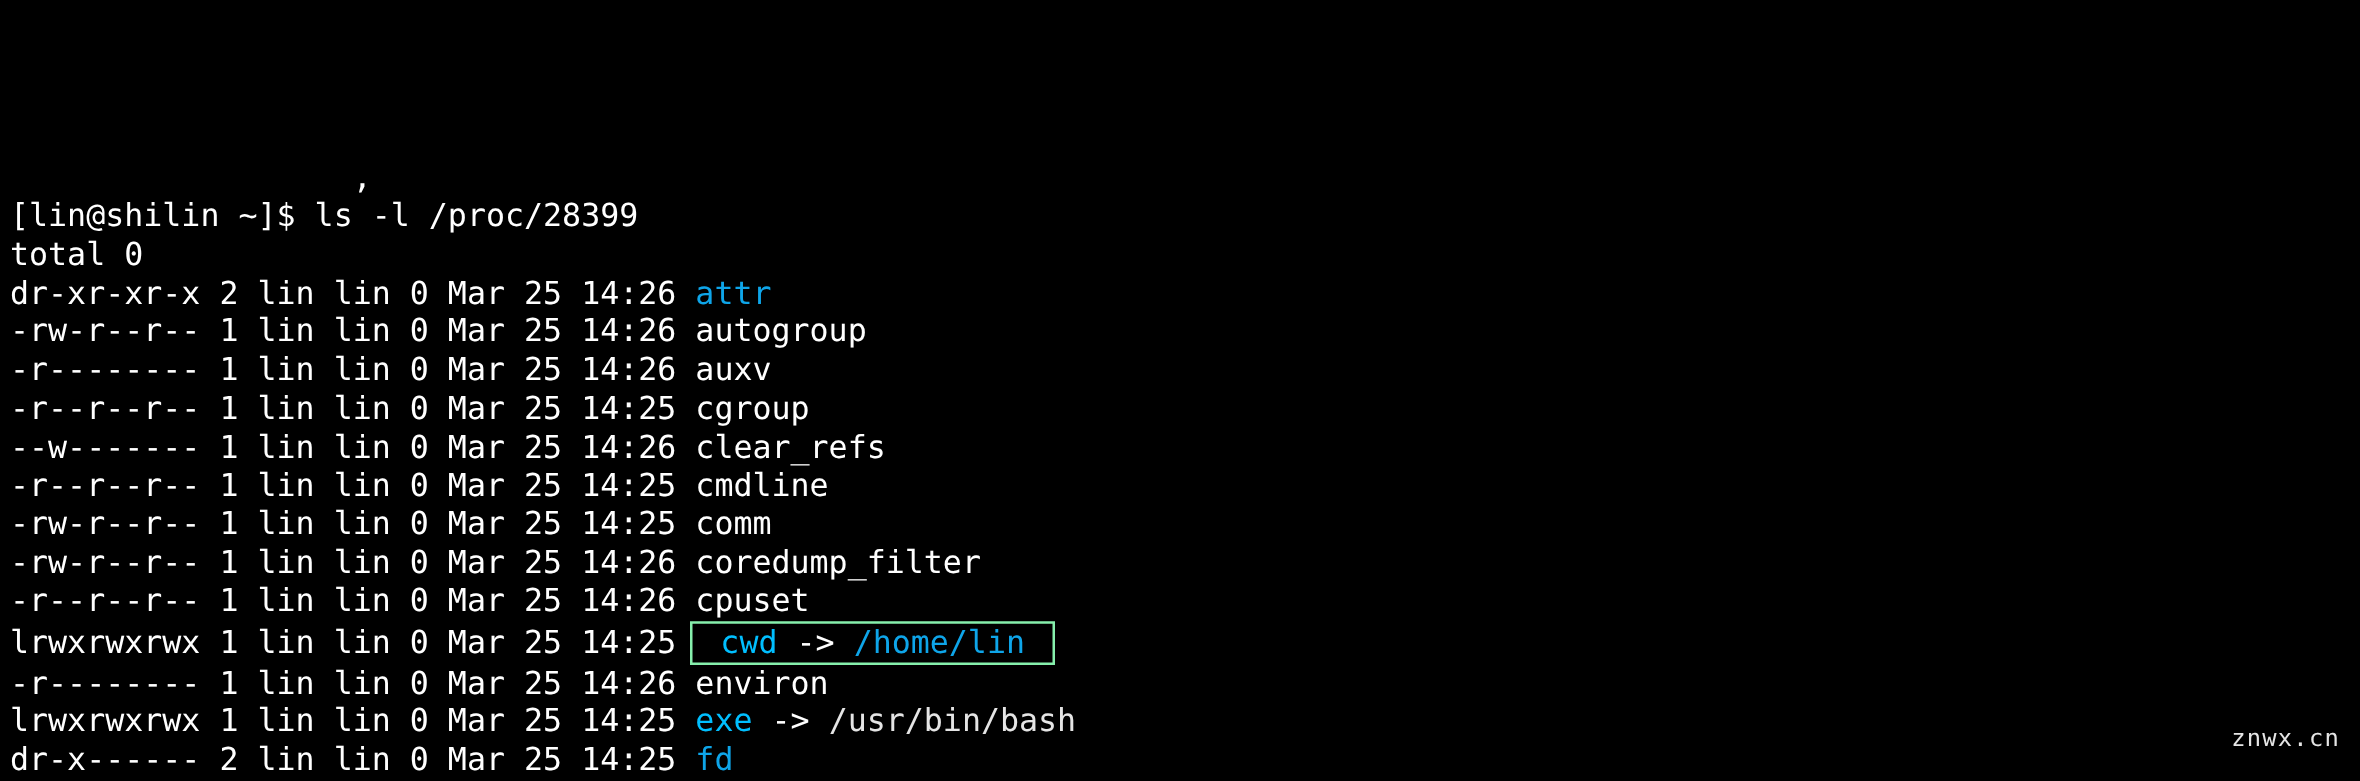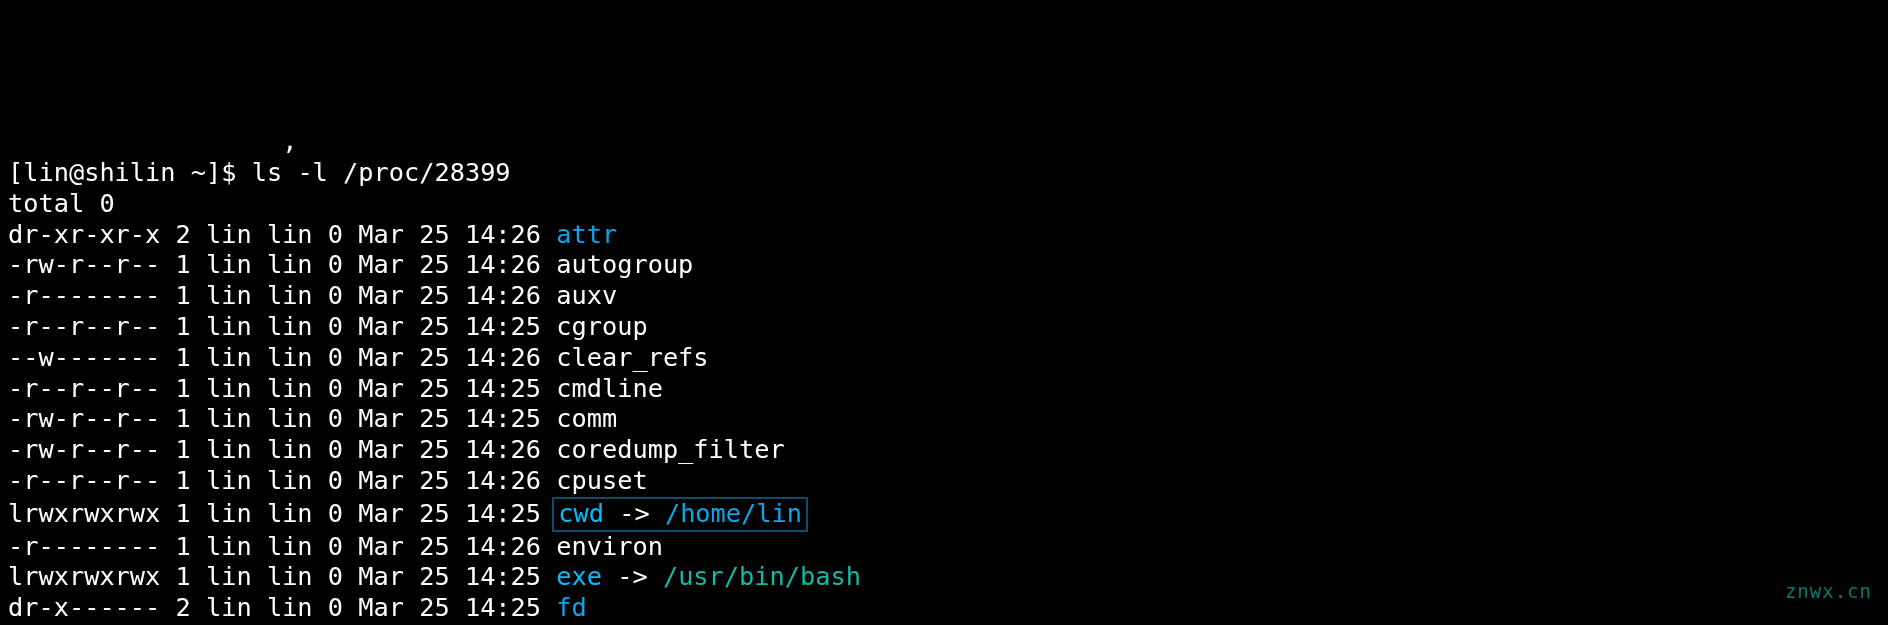--- a/index.html
+++ b/index.html
@@ -13,34 +13,34 @@
     height: 625px;
     overflow: hidden;
     white-space: pre;
     padding-top: 4px;
     padding-left: 8px;
     position: relative;
   }
   .white { color: #ffffff; }
   .blue  { color: #0ea5e9; } 
   .cyan  { color: #00bfff; } 
-  .green { color: #14b8a6; } 
+  .green { color: #e5e5e5; } 
   .row { display: block; }
   .boxed {
     display: inline-block;
-    border: 2px solid #0c4a6e;
-    padding: 0 4px;
+    border: 2px solid #86efac;
+    padding: 0 22px;
     margin-left: -4px;
     vertical-align: baseline;
   }
   .watermark {
     position: absolute;
     right: 16px;
     bottom: 18px;
-    color: #0f766e;
+    color: #e5e5e5;
     font-size: 19px;
     letter-spacing: 1px;
   }
 </style>
 </head>
 <body>
 
 
 
 <div id="term"><div class="row"><span class="white">                  ,</span></div><div class="row"><span class="white">[lin@shilin ~]$ </span><span class="white">ls -l /proc/28399</span></div><div class="row"><span class="white">total 0</span></div><div class="row"><span class="white">dr-xr-xr-x 2 lin lin 0 Mar 25 14:26 </span><span class="blue">attr</span></div><div class="row"><span class="white">-rw-r--r-- 1 lin lin 0 Mar 25 14:26 </span><span class="white">autogroup</span></div><div class="row"><span class="white">-r-------- 1 lin lin 0 Mar 25 14:26 </span><span class="white">auxv</span></div><div class="row"><span class="white">-r--r--r-- 1 lin lin 0 Mar 25 14:25 </span><span class="white">cgroup</span></div><div class="row"><span class="white">--w------- 1 lin lin 0 Mar 25 14:26 </span><span class="white">clear_refs</span></div><div class="row"><span class="white">-r--r--r-- 1 lin lin 0 Mar 25 14:25 </span><span class="white">cmdline</span></div><div class="row"><span class="white">-rw-r--r-- 1 lin lin 0 Mar 25 14:25 </span><span class="white">comm</span></div><div class="row"><span class="white">-rw-r--r-- 1 lin lin 0 Mar 25 14:26 </span><span class="white">coredump_filter</span></div><div class="row"><span class="white">-r--r--r-- 1 lin lin 0 Mar 25 14:26 </span><span class="white">cpuset</span></div><div class="row"><span class="white">lrwxrwxrwx 1 lin lin 0 Mar 25 14:25 </span><span class="boxed"><span class="cyan">cwd</span><span class="white"> -&gt; </span><span class="blue">/home/lin</span></span></div><div class="row"><span class="white">-r-------- 1 lin lin 0 Mar 25 14:26 </span><span class="white">environ</span></div><div class="row"><span class="white">lrwxrwxrwx 1 lin lin 0 Mar 25 14:25 </span><span class="cyan">exe</span><span class="white"> -&gt; </span><span class="green">/usr/bin/bash</span></div><div class="row"><span class="white">dr-x------ 2 lin lin 0 Mar 25 14:25 </span><span class="blue">fd</span></div><div class="row"><span class="white">dr-x------ 2 lin lin 0 Mar 25 14:26 </span><span class="blue">fdinfo</span></div></div>

